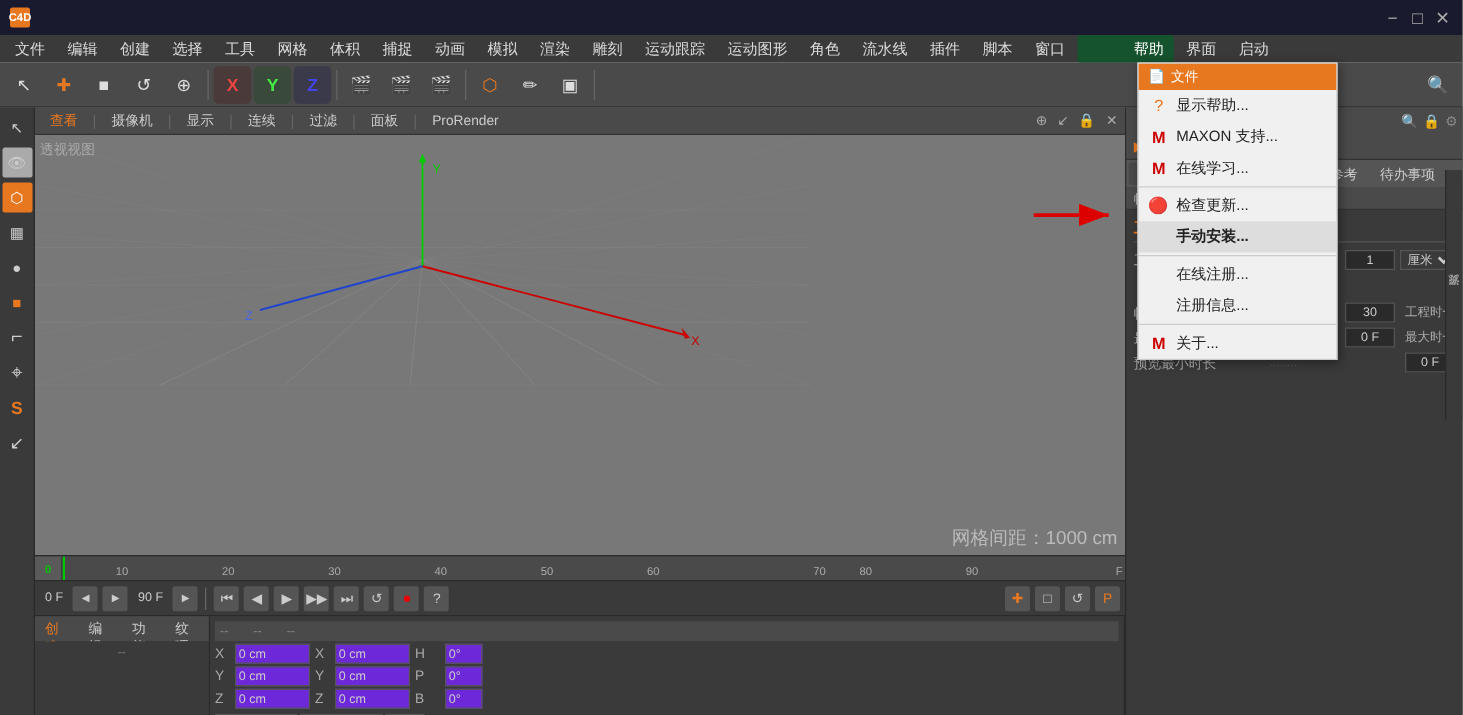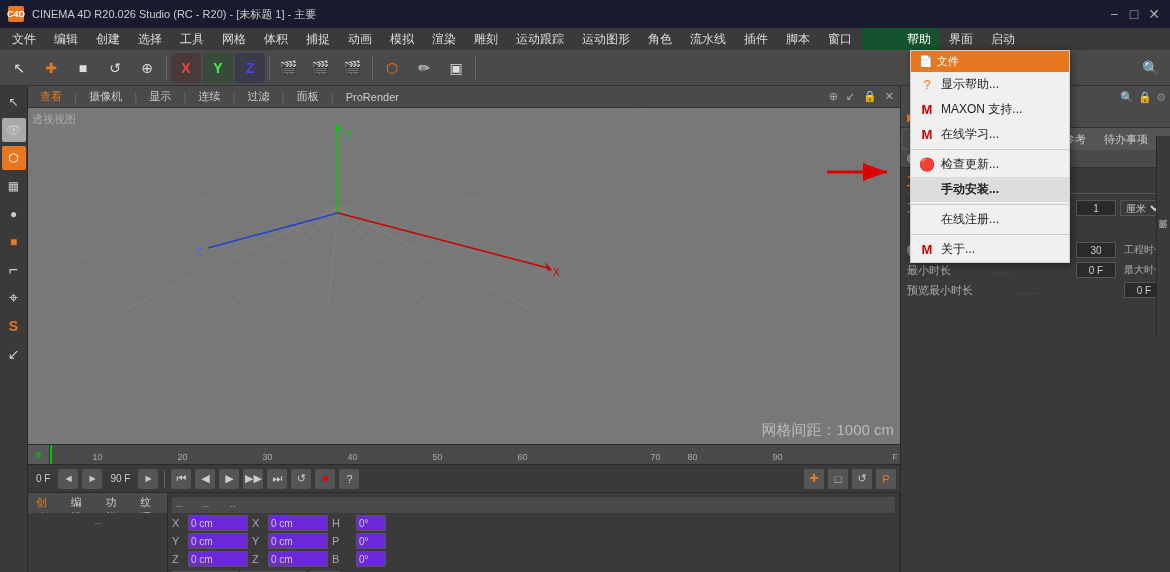--- a/index.html
+++ b/index.html
@@ -475,21 +475,20 @@
     }
   </style>
 </head>
 <body>
 
 <div class="title-bar">
   <div class="title-bar-left">
     <div class="title-bar-icon">
       <span>C4D</span>
     </div>
-    <span style="font-size:11px;color:#ccc;">CINEMA 4D R20.026 Studio (RC - R20) - [未标题 1] - 主要</span>
   </div>
   <div class="title-bar-controls">
     <div class="title-btn">−</div>
     <div class="title-btn">□</div>
     <div class="title-btn close">✕</div>
   </div>
 </div>
 
 <div class="menu-bar">
   <div class="menu-item">文件</div>
@@ -825,20 +824,24 @@
   </div>
   <div class="dropdown-item highlighted" style="background:#ddd;font-weight:bold;">
     <span class="dropdown-icon"></span>
     <span>手动安装...</span>
   </div>
   <div class="dropdown-sep"></div>
   <div class="dropdown-item">
     <span class="dropdown-icon"></span>
     <span>在线注册...</span>
   </div>
+  <div class="dropdown-item">
+    <span class="dropdown-icon"></span>
+    <span>注册信息...</span>
+  </div>
   <div class="dropdown-sep"></div>
   <div class="dropdown-item">
     <span class="dropdown-icon" style="color:#cc0000;font-weight:bold;">M</span>
     <span>关于...</span>
   </div>
 </div>
 
 <div style="position:absolute;top:152px;right:268px;z-index:300;pointer-events:none;">
   <svg width="80" height="40" viewBox="0 0 80 40">
     <defs>

